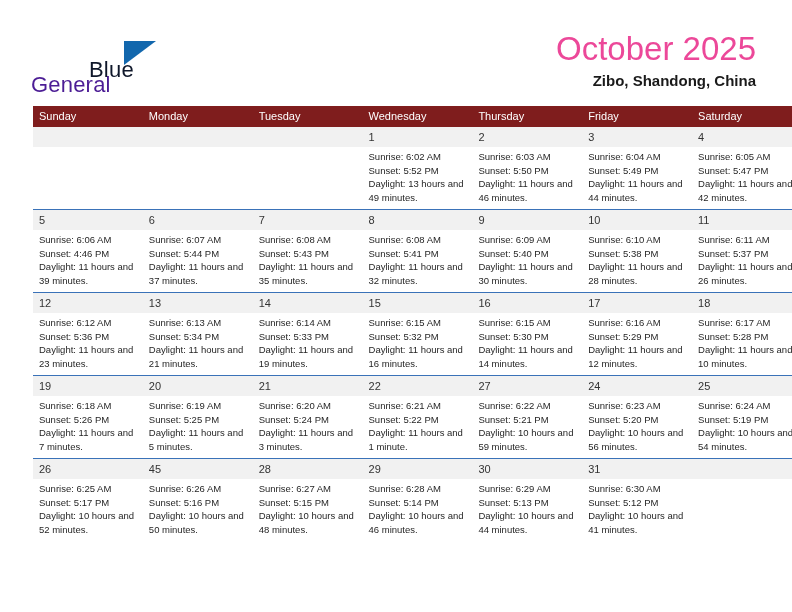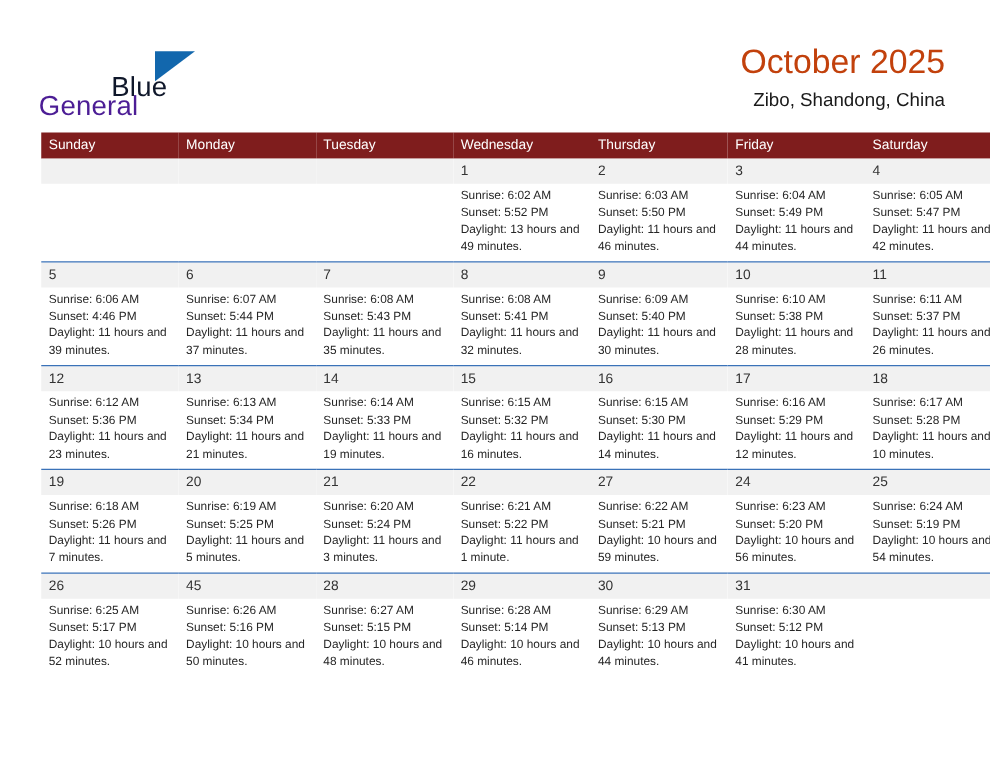--- a/index.html
+++ b/index.html
@@ -64,31 +64,32 @@
     border-left: 32px solid #1267ad;
     border-bottom: 24px solid transparent;
   }
   .title-block {
     position: absolute;
     right: 36px;
     top: 32px;
     text-align: right;
   }
   .cal-title {
-    font-size: 27px;
-    color: #c2410c;
+    font-size: 33px;
+    color: #ec4899;
     line-height: 34px;
     white-space: nowrap;
   }
   .cal-subtitle {
     font-size: 15px;
     color: #1a1a1a;
     line-height: 22px;
     margin-top: 4px;
     white-space: nowrap;
+    font-weight: bold;
   }
 
   
   .calendar {
     position: absolute;
     left: 33px;
     top: 106px;
     width: 727px;
   }
   table.cal {

